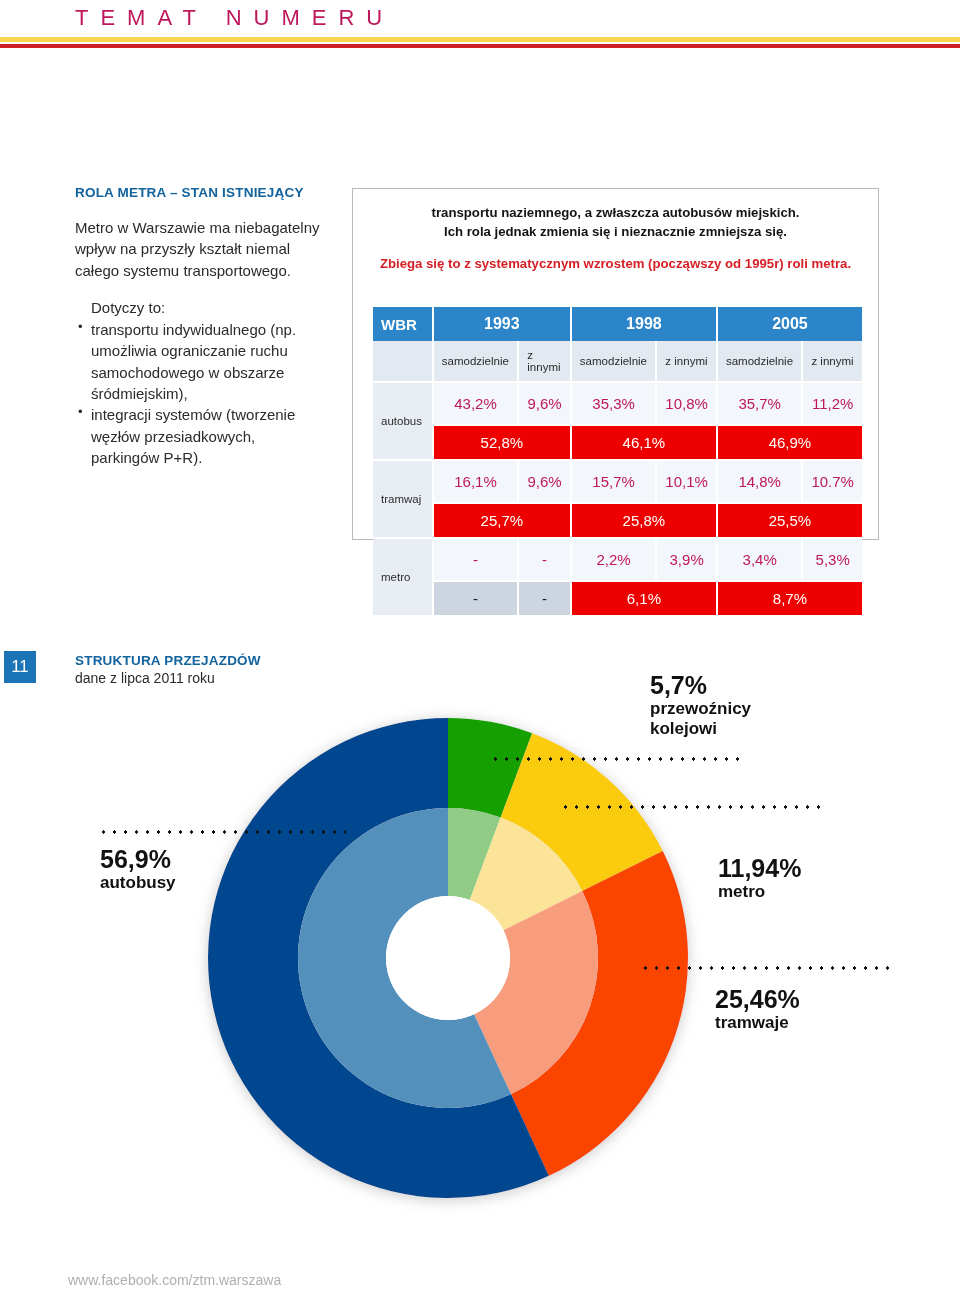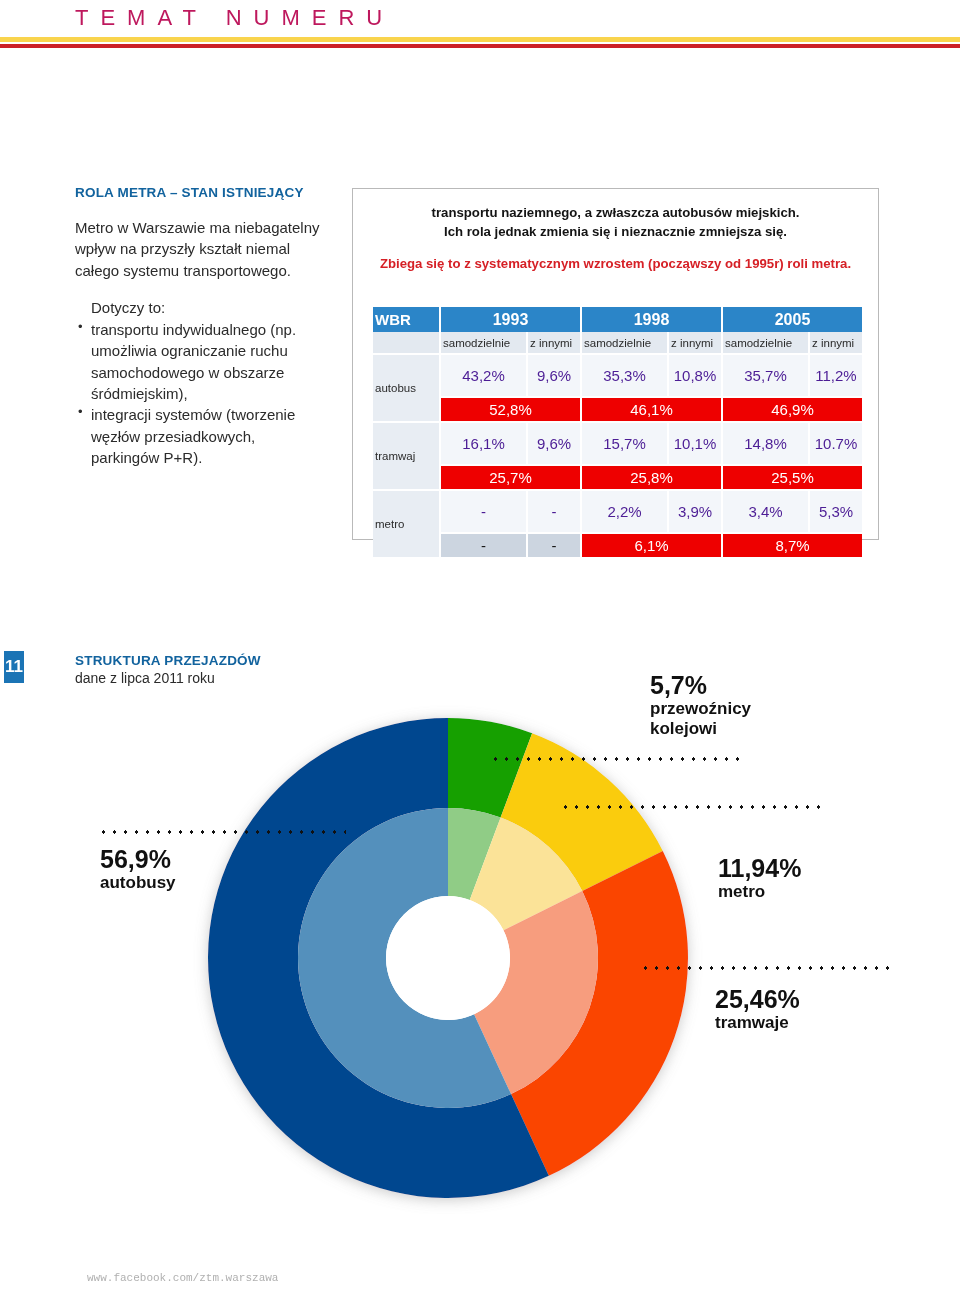--- a/index.html
+++ b/index.html
@@ -54,21 +54,21 @@
     font-size:13.2px; line-height:1.45; color:#141414; font-weight:bold;
   }
   #intro .accent { color:#d62026; margin-top:13px; }
 
   
   #wbr-table {
     position:absolute; left:20px; top:118px;
     width:489px; border-collapse:collapse;
     font-size:13px;
   }
-  #wbr-table td, #wbr-table th { padding:2px;margin-top:24px; }
+  #wbr-table td, #wbr-table th { padding:8px;margin-top:24px; }
   .hdr-blue {
     background:#2b85c8; color:#ffffff; font-weight:bold;
     text-align:center; font-size:16px; height:25px;
     border-right:2px solid #ffffff;
   }
   .hdr-wbr {
     background:#2b85c8; color:#ffffff; font-weight:bold;
     text-align:left; padding-left:8px; font-size:15px; height:25px;
     border-right:2px solid #ffffff;
   }
@@ -77,39 +77,39 @@
     font-size:11.5px; height:22px;
     border-right:2px solid #ffffff; border-bottom:2px solid #ffffff;
   }
   .sub-blank { background:#e3e9f0; border-right:2px solid #ffffff; border-bottom:2px solid #ffffff; }
   .rowlabel {
     background:#e8edf3; color:#2b2b2b; font-size:11.5px;
     text-align:left; padding-left:8px; vertical-align:middle;
     border-right:2px solid #ffffff; border-bottom:2px solid #ffffff;
   }
   .val {
-    background:#f3f6fa; color:#4c1d95; text-align:center;
+    background:#f3f6fa; color:#be185d; text-align:center;
     font-size:15px; height:43px;
     border-right:2px solid #ffffff; border-bottom:2px solid #ffffff;
   }
   .sum {
     background:#ee0000; color:#ffffff; text-align:center;
     font-size:15px; height:25px;
     border-right:2px solid #ffffff; border-bottom:2px solid #ffffff;
   }
   .sum-empty {
     background:#ccd5e0; color:#1a1a1a; text-align:center;
     font-size:15px; height:25px;
     border-right:2px solid #ffffff; border-bottom:2px solid #ffffff;
   }
 
   
   #badge-11 {
-    position:absolute; left:4px; top:651px; width:20px; height:32px;
-    background:#1b74b5; color:#ffffff; font-weight:bold; font-size:17px;
+    position:absolute; left:4px; top:651px; width:32px; height:32px;
+    background:#1b74b5; color:#ffffff; font-weight:normal; font-size:17px;
     display:flex; align-items:center; justify-content:center;
   }
   #struct-heading {
     position:absolute; left:75px; top:653px;
     font-size:13.5px; font-weight:bold; color:#12639e; letter-spacing:.2px;
   }
   #struct-sub {
     position:absolute; left:75px; top:670px;
     font-size:14px; color:#2b2b2b;
   }
@@ -134,22 +134,22 @@
   #lead-metro { left:560px; top:805px; width:260px; }
 
   #co-autobusy { left:100px; top:846px; }
   #lead-autobusy { left:98px; top:830px; width:248px; }
 
   #co-tramwaje { left:715px; top:986px; }
   #lead-tramwaje { left:640px; top:966px; width:250px; }
 
   
   #footer {
-    position:absolute; left:87px; top:1272px;
-    font-size:11px; color:#b0b0b0;font-family:Liberation Mono, monospace;
+    position:absolute; left:68px; top:1272px;
+    font-size:14px; color:#b0b0b0;
   }
 </style>
 </head>
 <body>
 
 <div id="masthead">
   <div id="masthead-title">TEMAT NUMERU</div>
   <div id="rule-yellow"></div>
   <div id="rule-white"></div>
   <div id="rule-red"></div>

